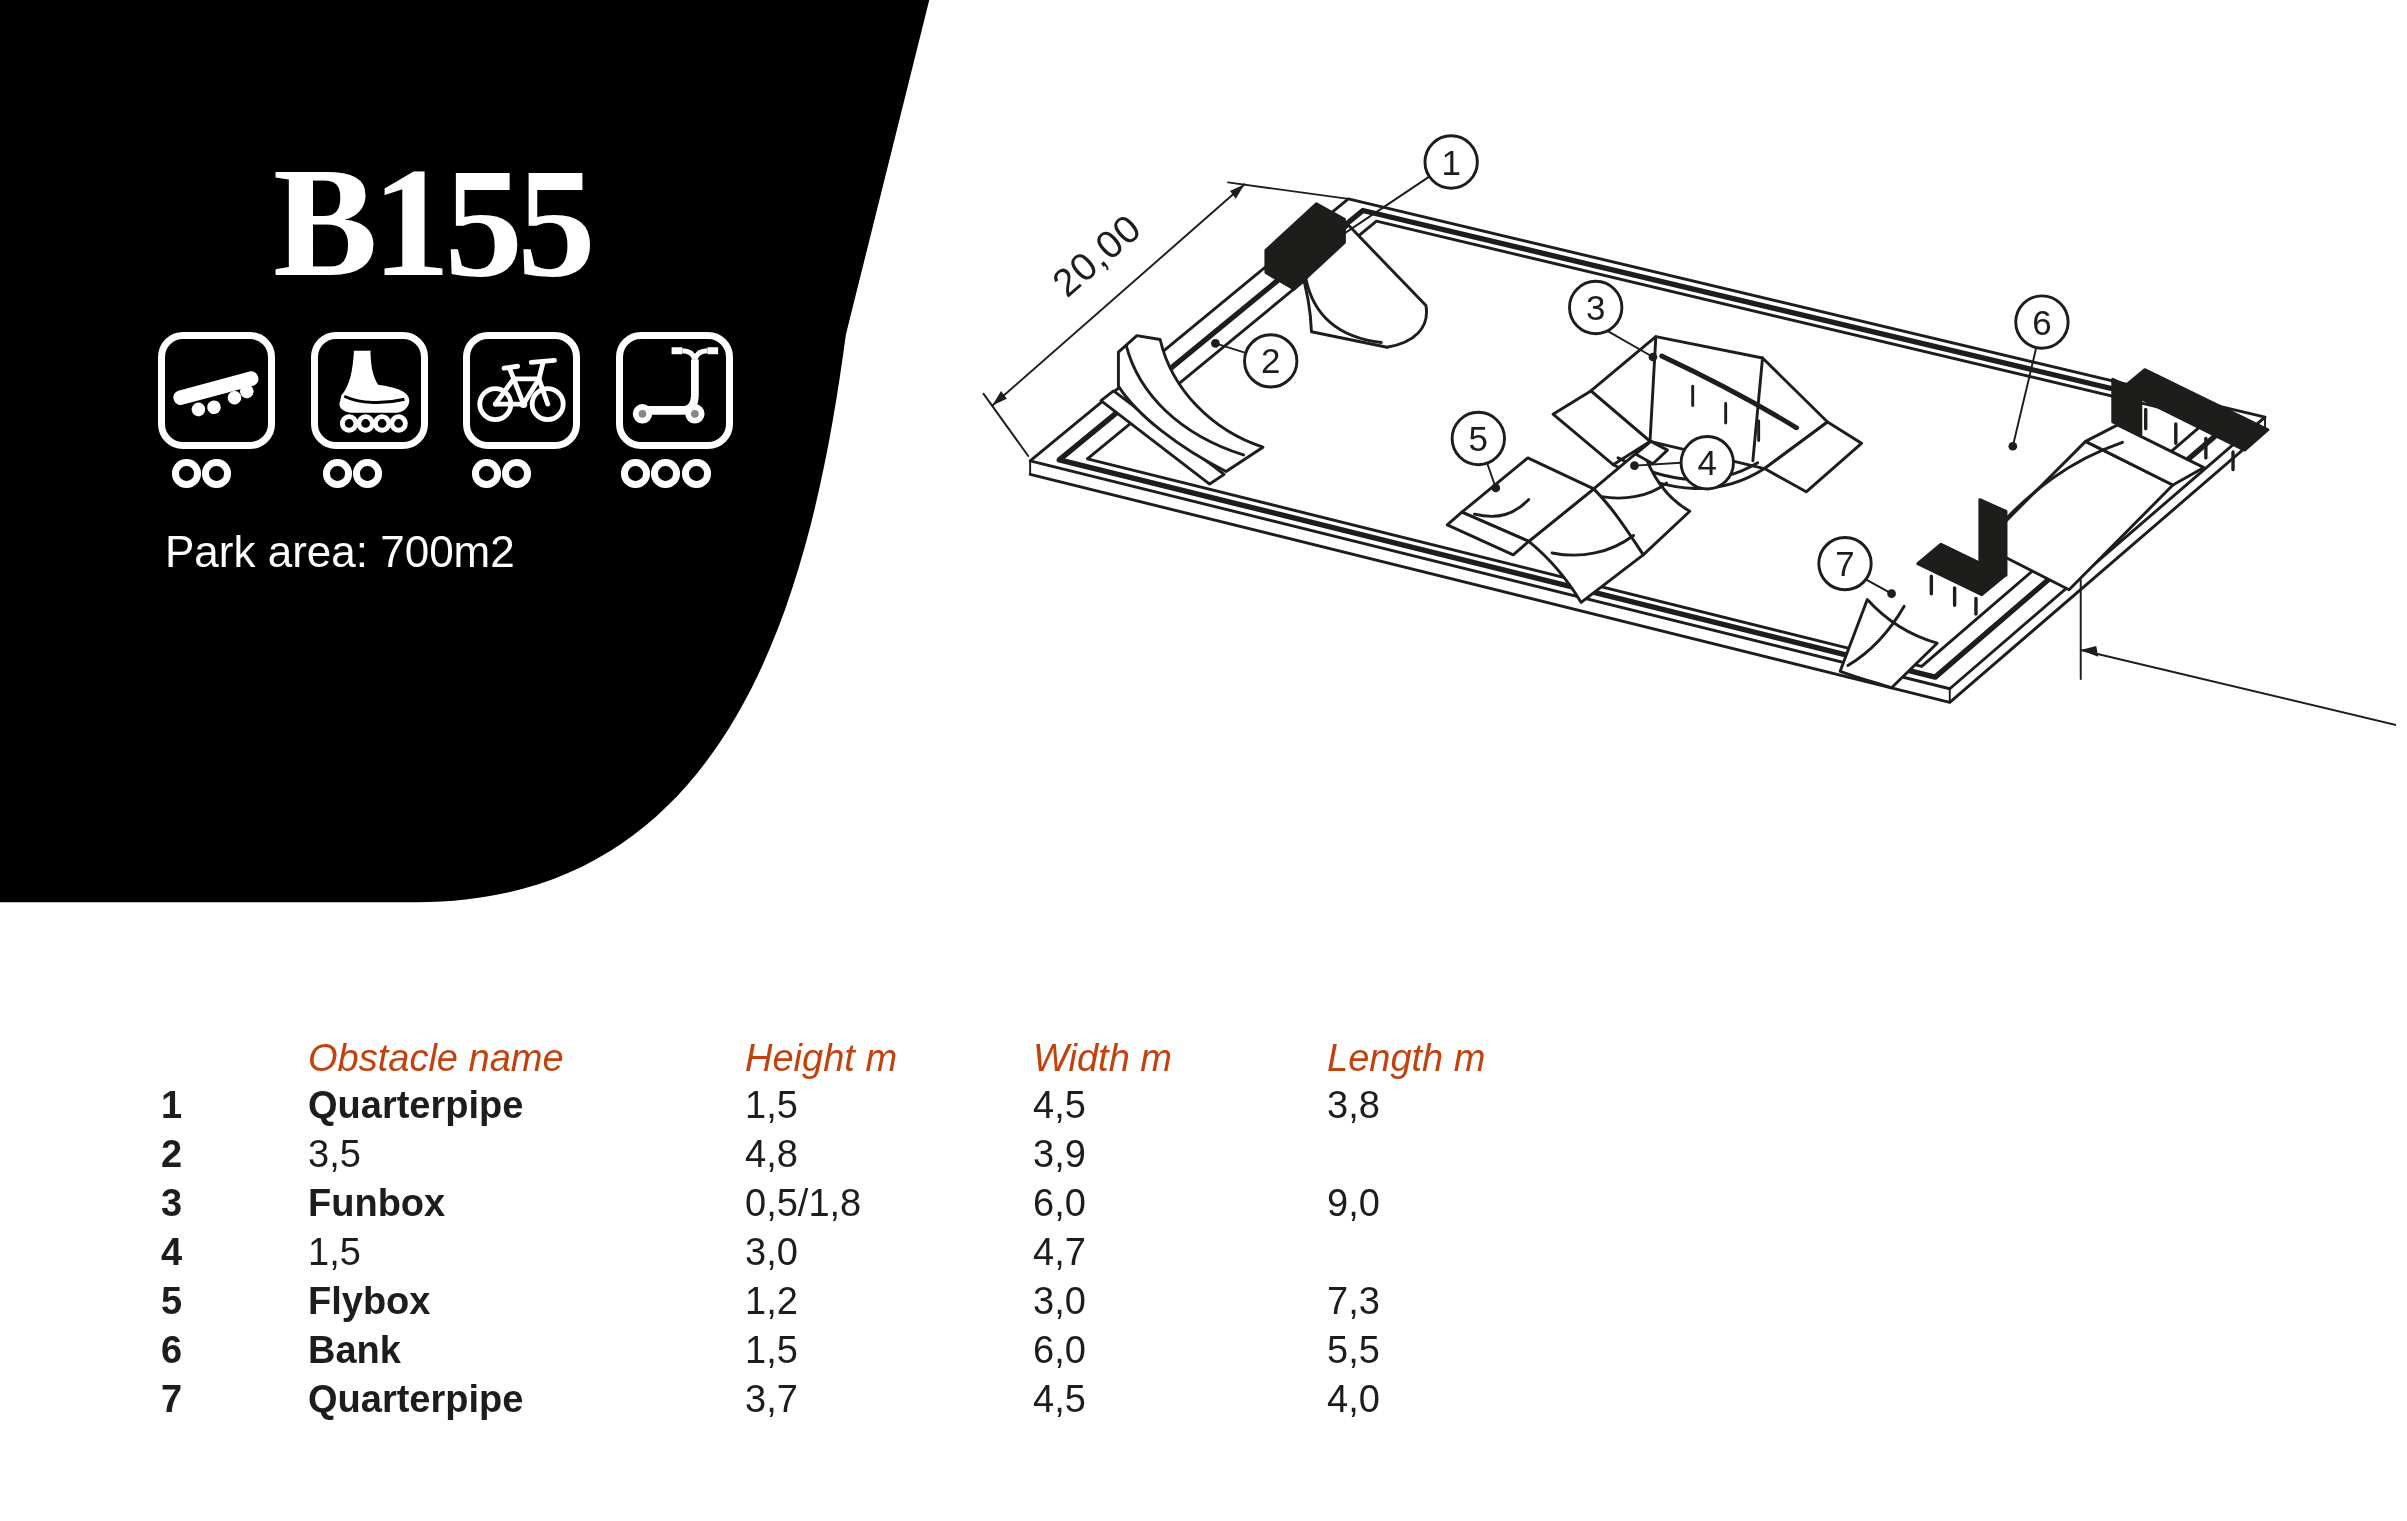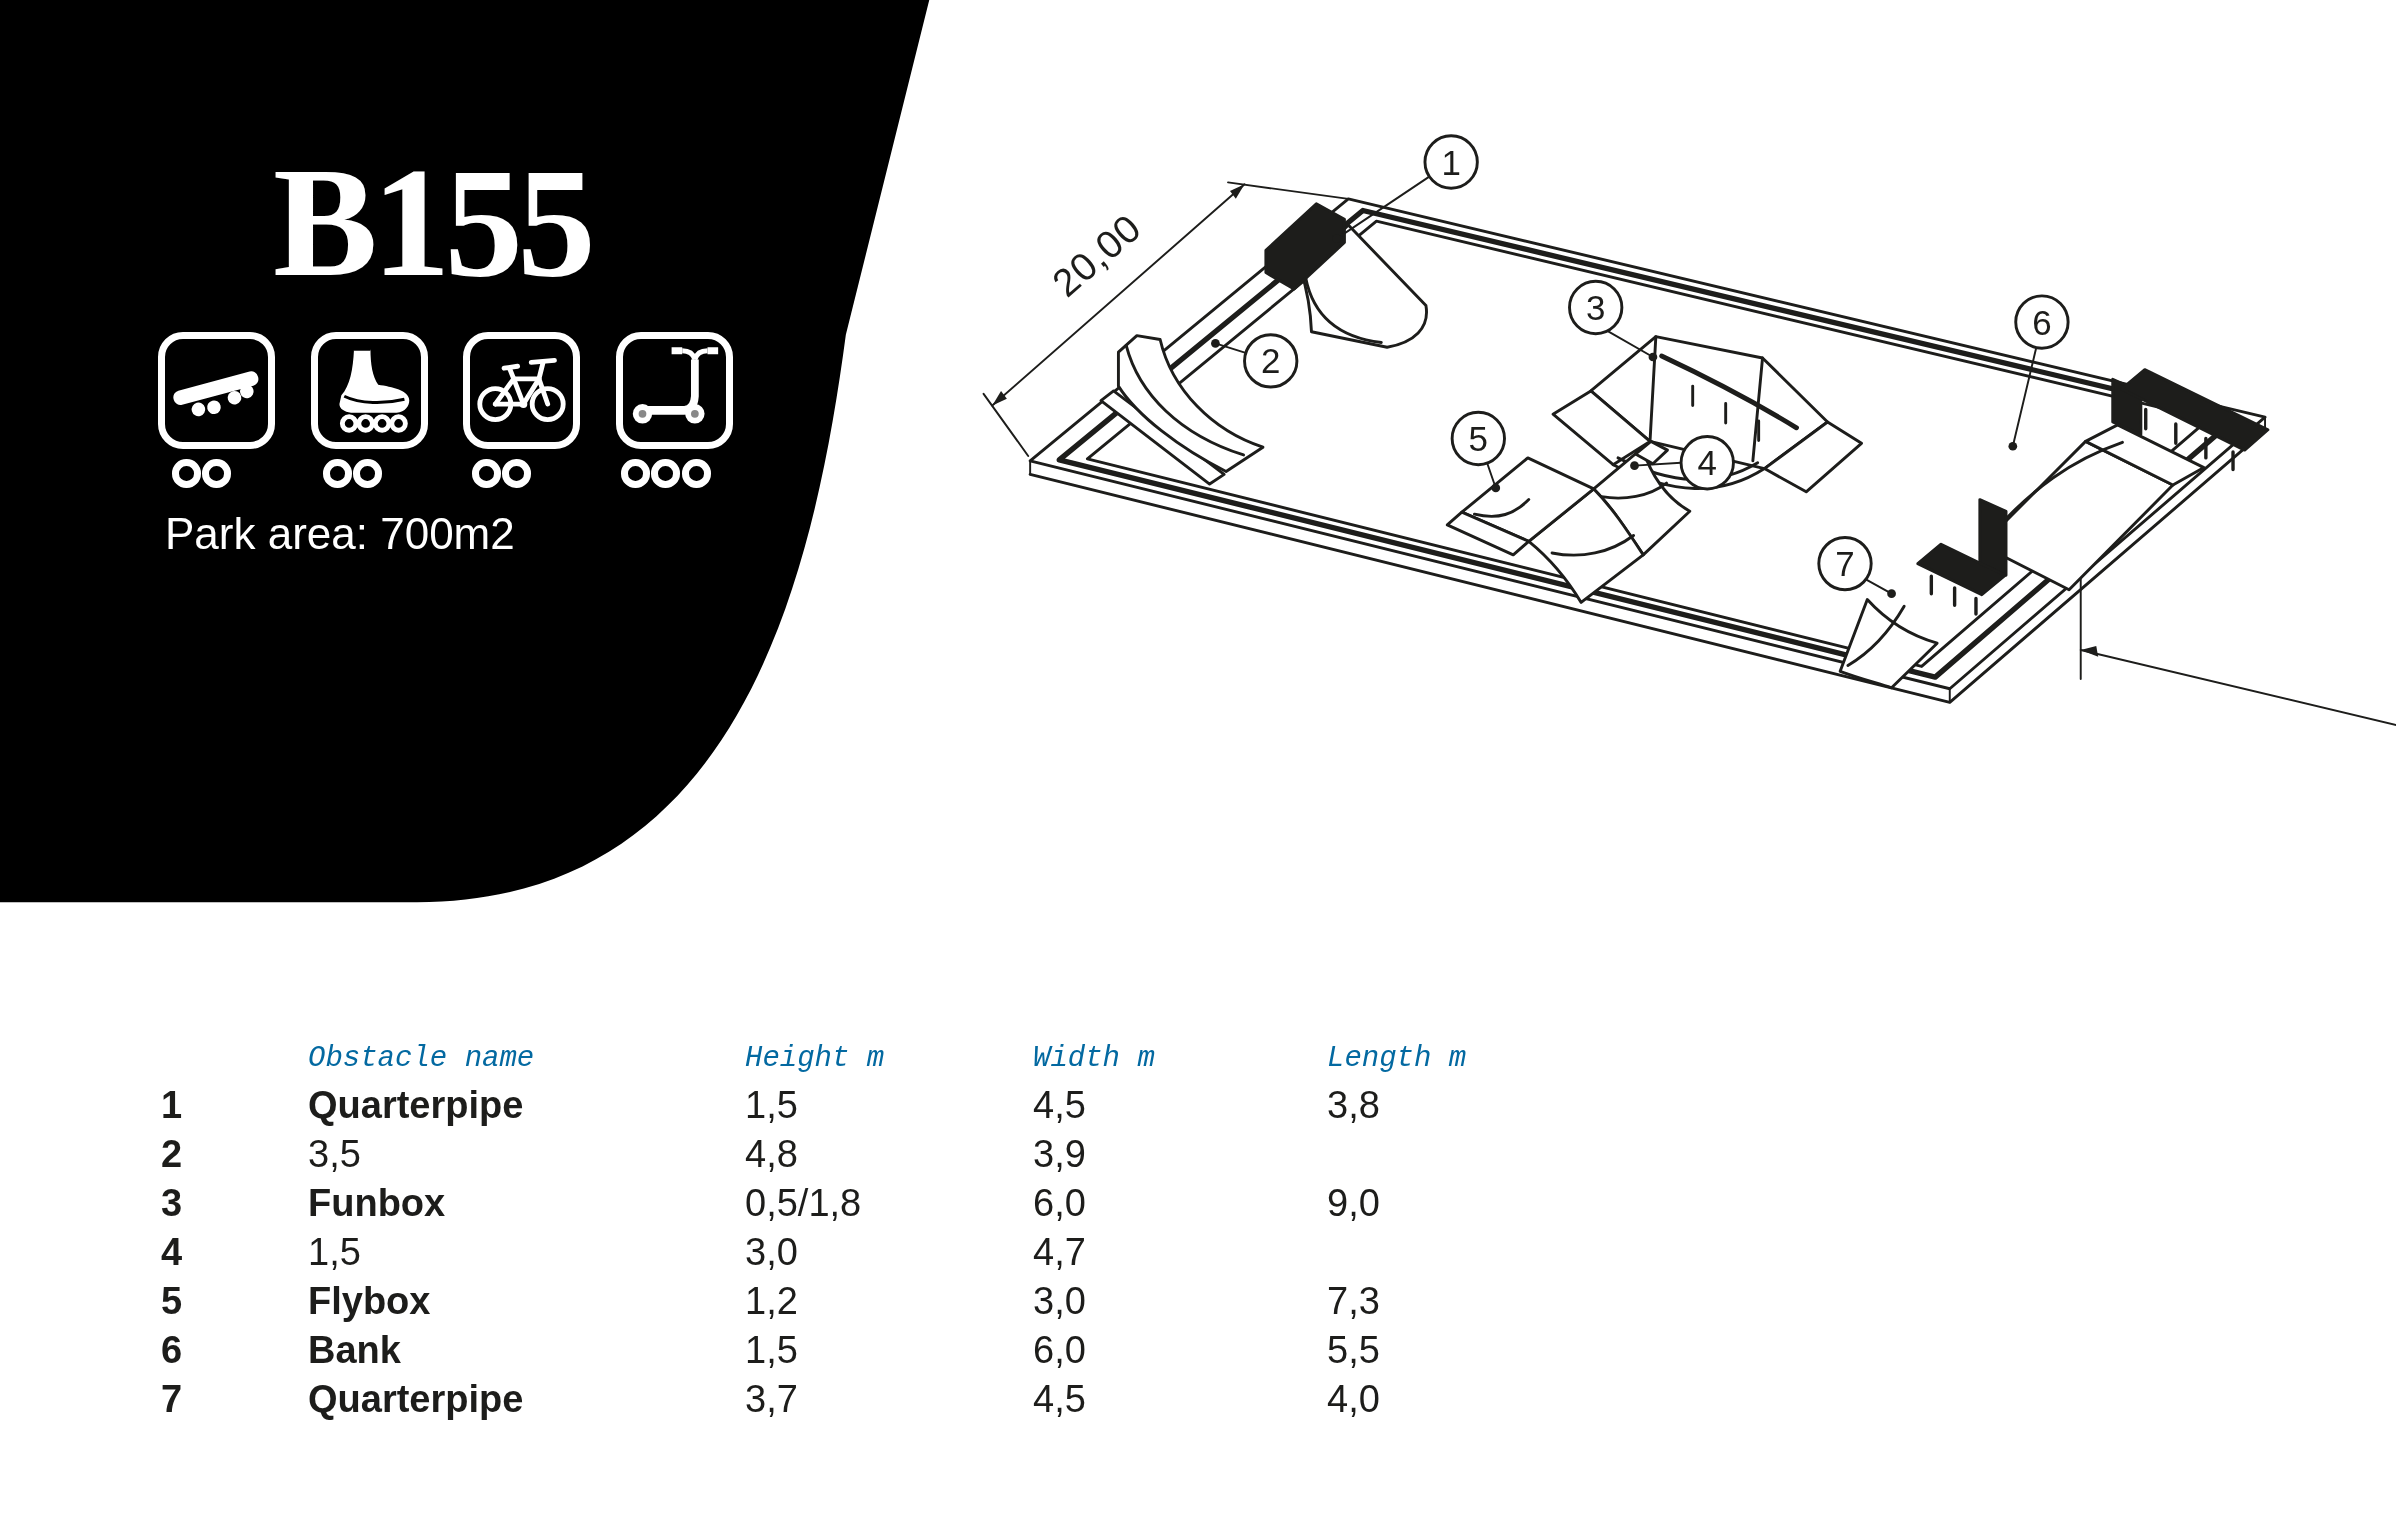--- a/index.html
+++ b/index.html
@@ -14,33 +14,33 @@
     font-size:157px;font-weight:700;letter-spacing:-5.8px;color:#fff;line-height:1;font-family:Liberation Serif, serif;
   }
   .icon-box{
     position:absolute;top:332px;width:103px;height:103px;
     border:7.8px solid #fff;border-radius:25px;background:#000;
   }
   .icon-box svg{position:absolute;left:2.9px;top:2.9px;}
   .ring-row{position:absolute;top:459px;display:flex;gap:1.9px;}
   .ring{width:14.6px;height:14.6px;border:7.8px solid #fff;border-radius:50%;}
   .specs{
-    position:absolute;left:165px;top:507px;color:#fff;
+    position:absolute;left:165px;top:525px;color:#fff;
     font-size:44px;line-height:54px;font-weight:400;letter-spacing:0;
   }
   
   .drawing-svg{position:absolute;left:970px;top:97px;width:1426px;height:941px;}
   .drawing-svg path,.drawing-svg line,.drawing-svg polyline{vector-effect:none;}
   .dim-text{font-size:40px;fill:#1d1d1b;letter-spacing:1px;}
   .marker-num{font-size:36px;fill:#1d1d1b;text-anchor:middle;}
   
   .obstacle-table{position:absolute;left:161px;top:1036px;width:1514px;}
   .t-row{display:grid;grid-template-columns:147px 437px 288px 294px 291px;line-height:49px;height:49px;}
   .t-head{height:45px;line-height:45px;}
-  .th{font-style:italic;font-size:29px;font-weight:400;color:#0369a1;font-family:Liberation Mono, monospace;}
+  .th{font-style:italic;font-size:38px;font-weight:400;color:#c2410c;}
   .td{font-size:38px;color:#1d1d1b;}
   .td.b{font-weight:700;}
 </style>
 </head>
 <body>
 
 <svg class="blob-svg" viewBox="0 0 1000 940">
   <path d="M0,0 L958,0 L872,345 C838,600 760,930 430,930 L0,930 Z" fill="#000000"></path>
 </svg>
 

